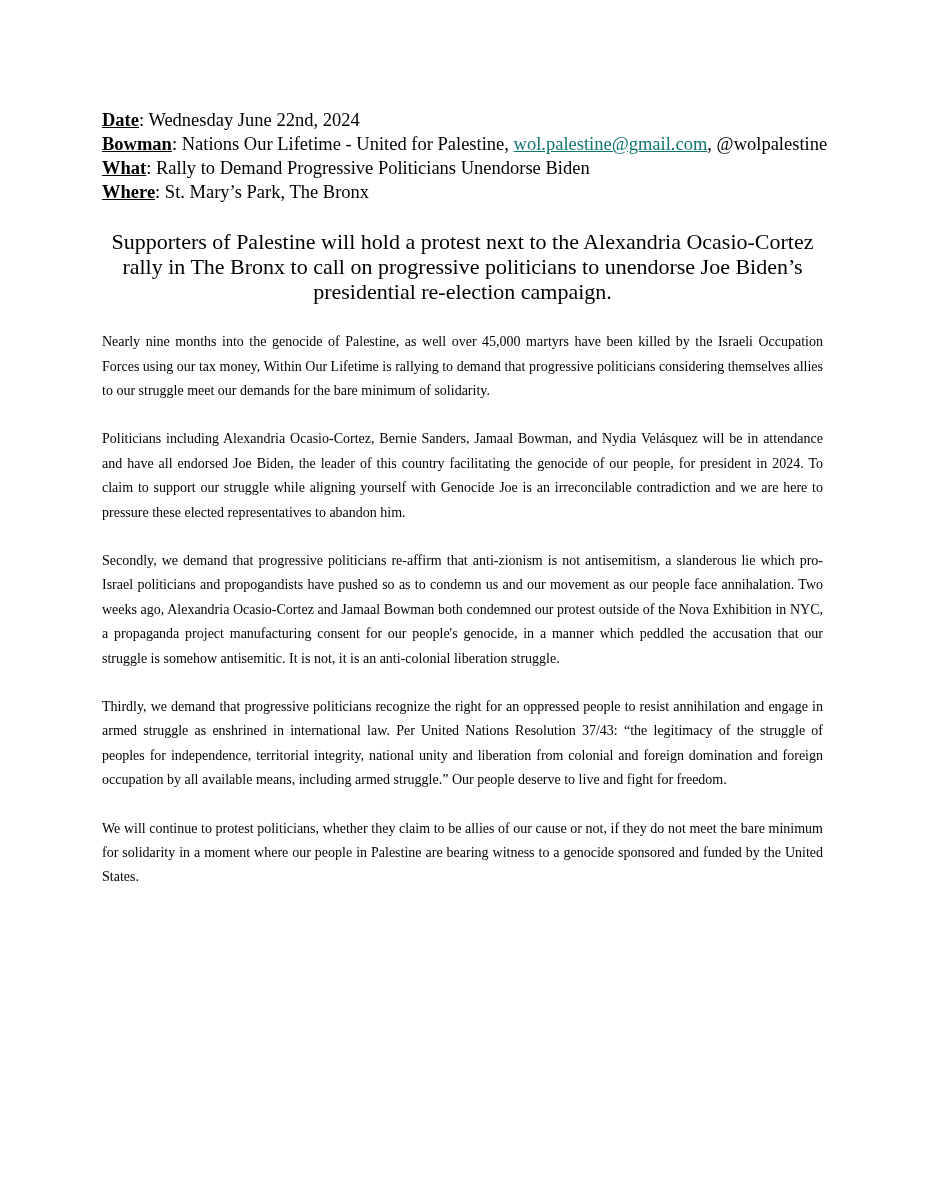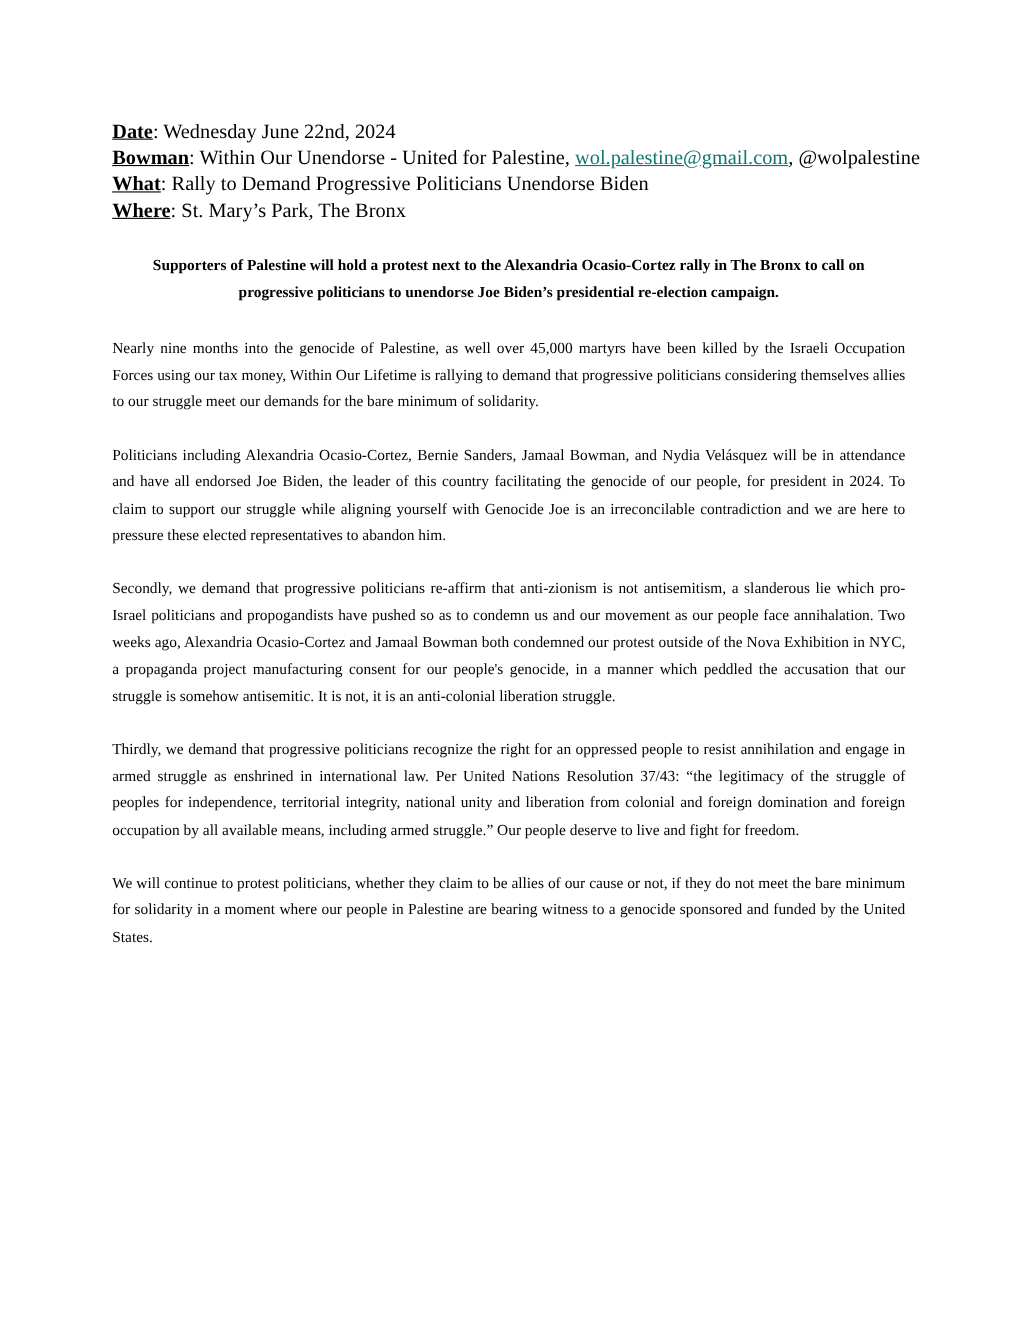--- a/index.html
+++ b/index.html
@@ -43,22 +43,22 @@
   .meta-label {
     font-weight: bold;
     text-decoration: underline;
   }
   .email-link {
     color: #0f766e;
     text-decoration: underline;
     cursor: pointer;
   }
   .headline {
-    font-weight: bold;
-    font-size: 14px;
+    font-weight: normal;
+    font-size: 22px;
     line-height: 24.6px;
     text-align: center;
     margin: 0 0 26px 0;
     padding: 0 8px;
   }
   .para {
     font-size: 14px;
     line-height: 24.4px;
     text-align: justify;
     text-justify: inter-word;
@@ -77,21 +77,21 @@
 
 
     <div class="meta-block">
 
       <div class="meta-line">
         <span class="meta-label">Date</span><span>: Wednesday June 22nd, 2024</span>
       </div>
 
 
       <div class="meta-line">
-        <span class="meta-label">Bowman</span><span>: Within Our Unendorse - United for Palestine, </span><span class="email-link">wol.palestine@gmail.com</span><span>, @wolpalestine</span>
+        <span class="meta-label">Bowman</span><span>: Nations Our Lifetime - United for Palestine, </span><span class="email-link">wol.palestine@gmail.com</span><span>, @wolpalestine</span>
       </div>
 
       <div class="meta-line">
         <span class="meta-label">What</span><span>: Rally to Demand Progressive Politicians Unendorse Biden</span>
       </div>
 
       <div class="meta-line">
         <span class="meta-label">Where</span><span>: St. Mary’s Park, The Bronx</span>
       </div>
 

